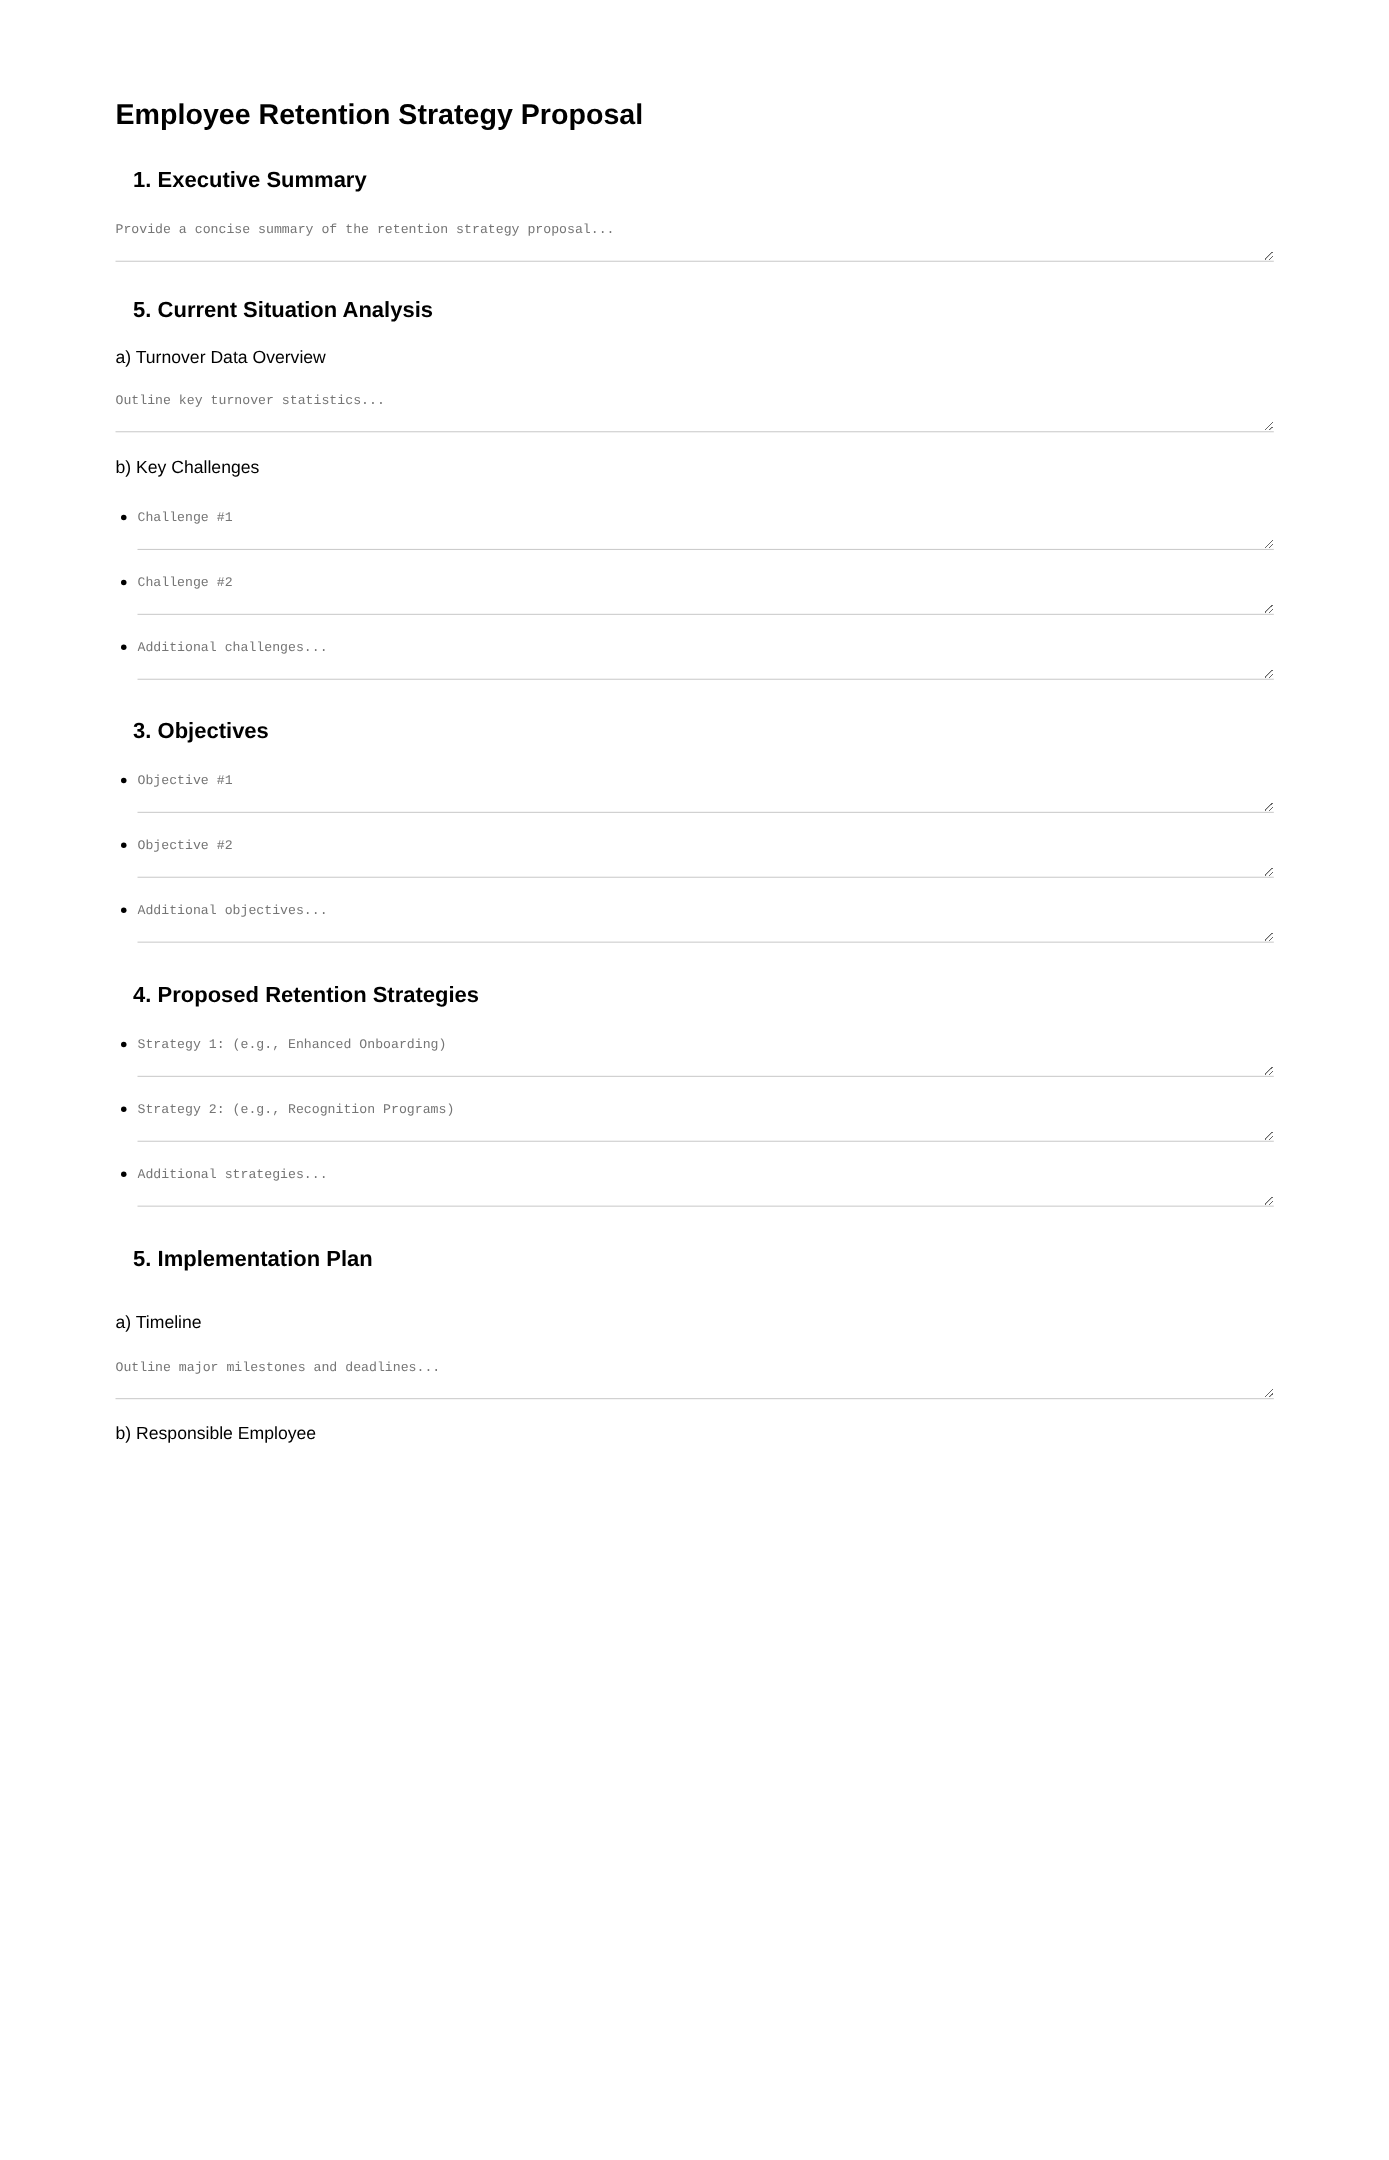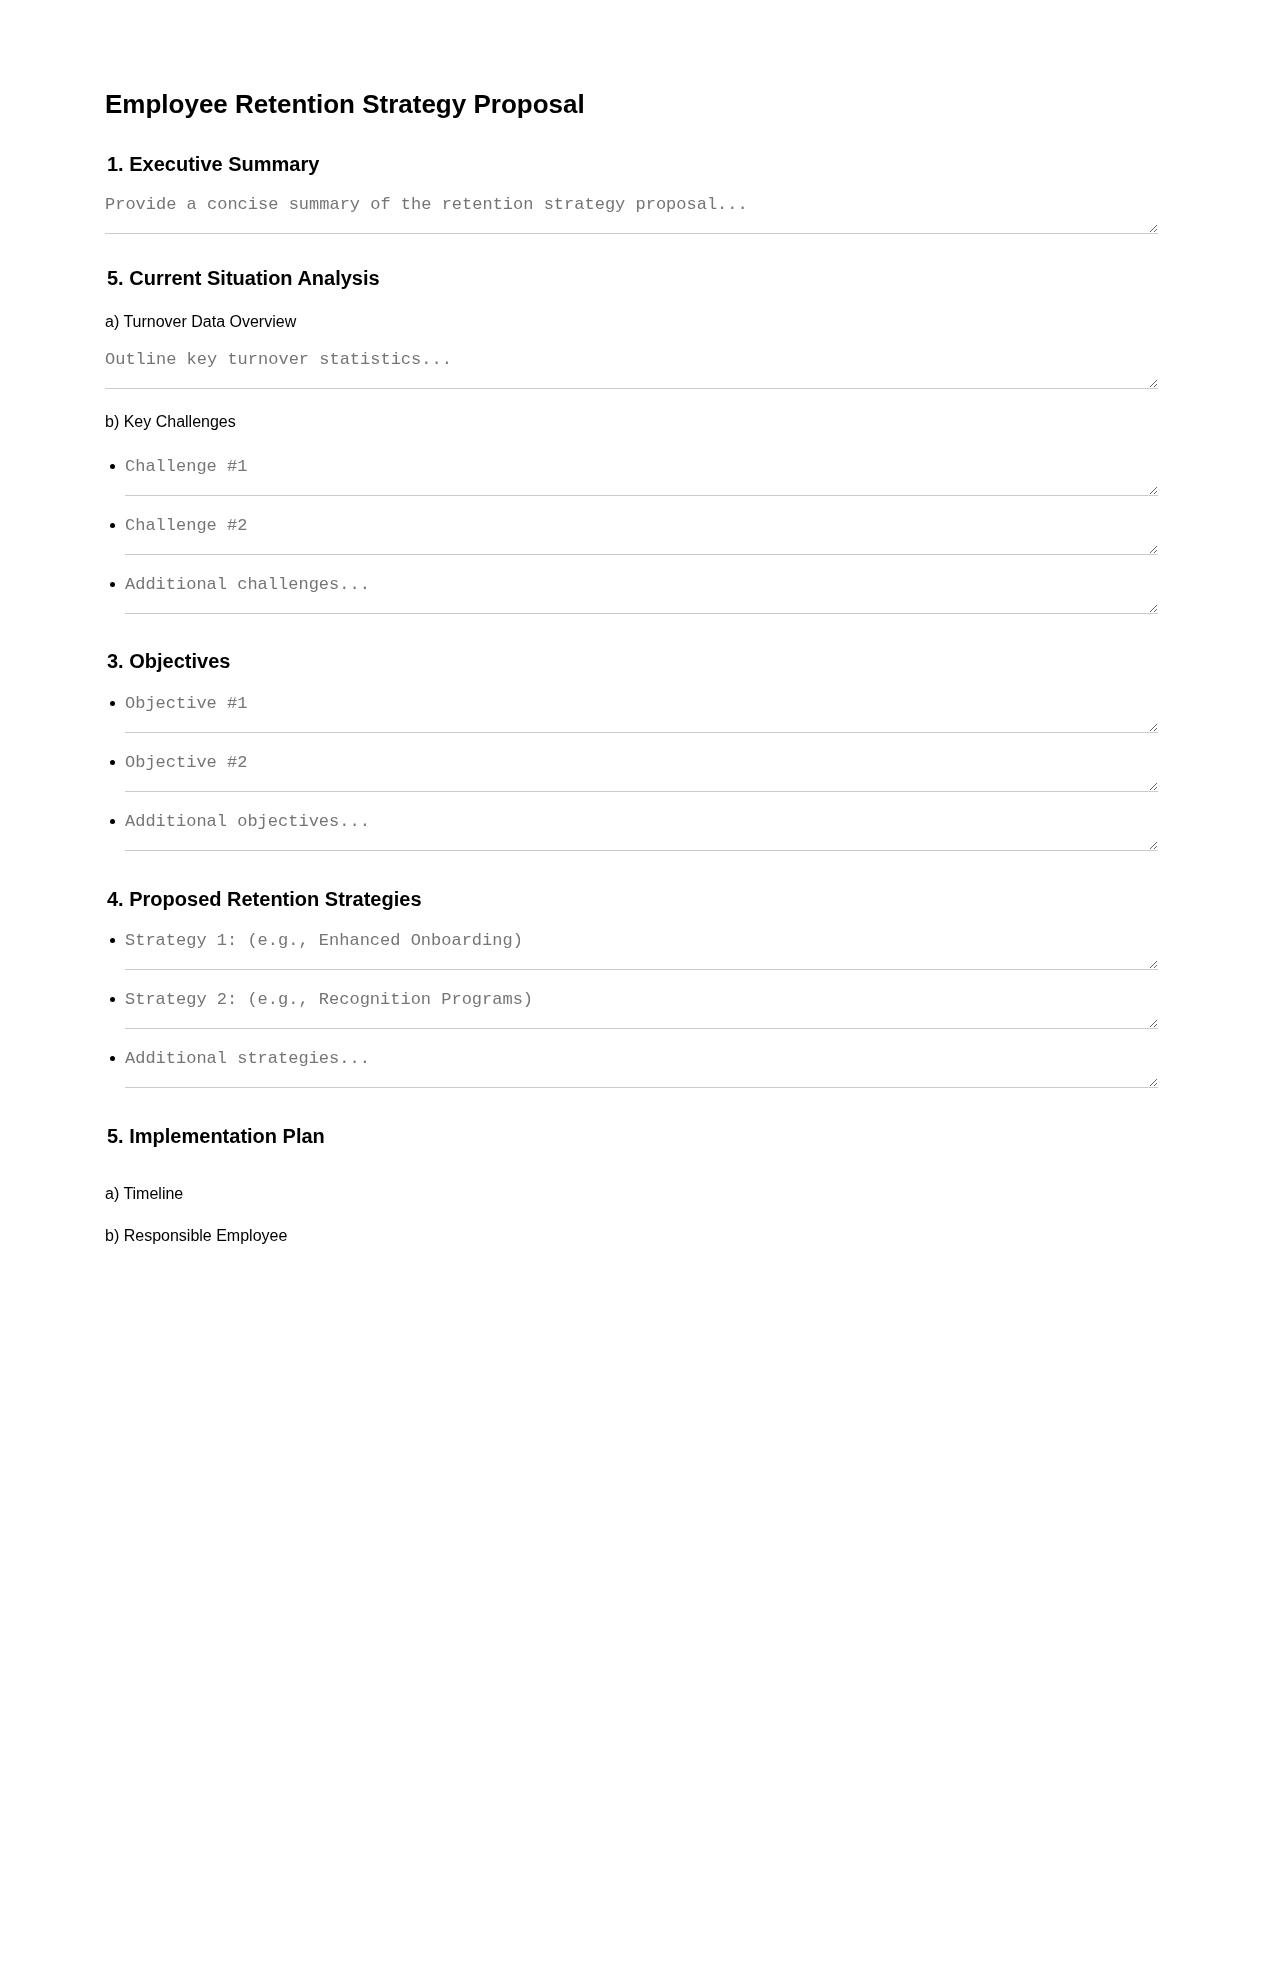--- a/index.html
+++ b/index.html
@@ -22,39 +22,39 @@
   h1 {
     font-size: 26px;
     line-height: 40px;
     font-weight: bold;
     margin: 83px 0 0 0;
   }
   h2 {
     font-size: 20px;
     line-height: 26px;
     font-weight: bold;
-    margin: 2px;
+    margin: 16px;
   }
   h3 {
     font-size: 16px;
     line-height: 20px;
     font-weight: normal;
     margin: 0;
   }
   .field {
     display: block;
     width: 100%;
     height: 45px;
     box-sizing: border-box;
     border: none;
     border-bottom: 1px solid #cccccc;
     padding: 8px 0 0 0;
     margin: 0;
     font-family: "Liberation Mono", "DejaVu Sans Mono", monospace;
-    font-size: 17px;
+    font-size: 12px;
     line-height: 16px;
     color: #000000;
     background: transparent;
     resize: vertical;
     outline: none;
     overflow: hidden;
   }
   .field::placeholder {
     color: #757575;
     opacity: 1;
@@ -150,17 +150,18 @@
         <span class="bullet"></span>
         <textarea class="field" placeholder="Additional strategies..." style=""></textarea>
       </li>
     </ul>
   </section>
 
   <section>
     <h2 style="margin-top:35px">5. Implementation Plan</h2>
 
     <h3 style="margin-top:35px">a) Timeline</h3>
+    <textarea class="field" style="margin-top: 14px;" placeholder="Outline major milestones and deadlines..."></textarea>
 
     <h3 style="margin-top:22px">b) Responsible Employee</h3>
   </section>
 
 </div>
 
 </body></html>

